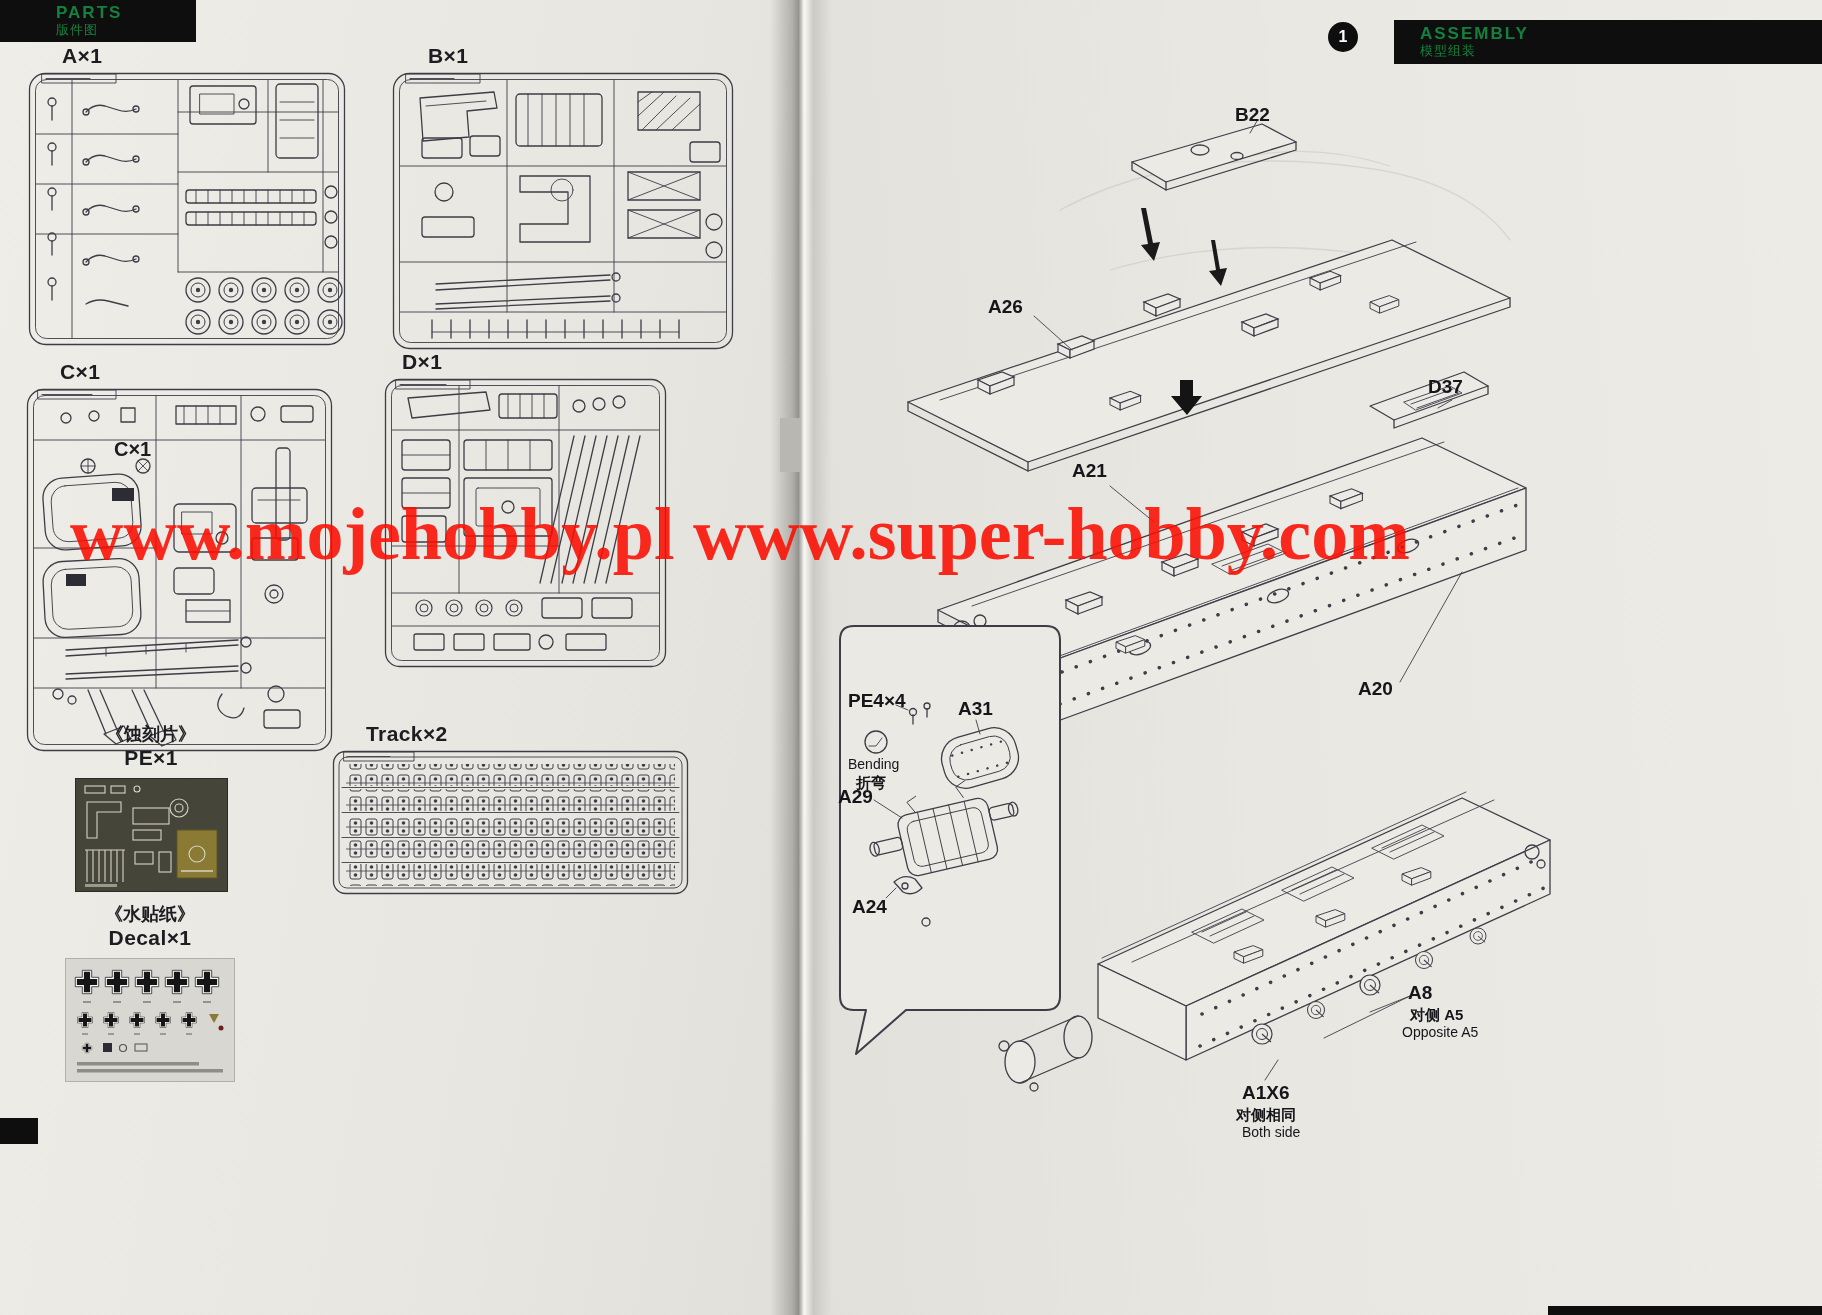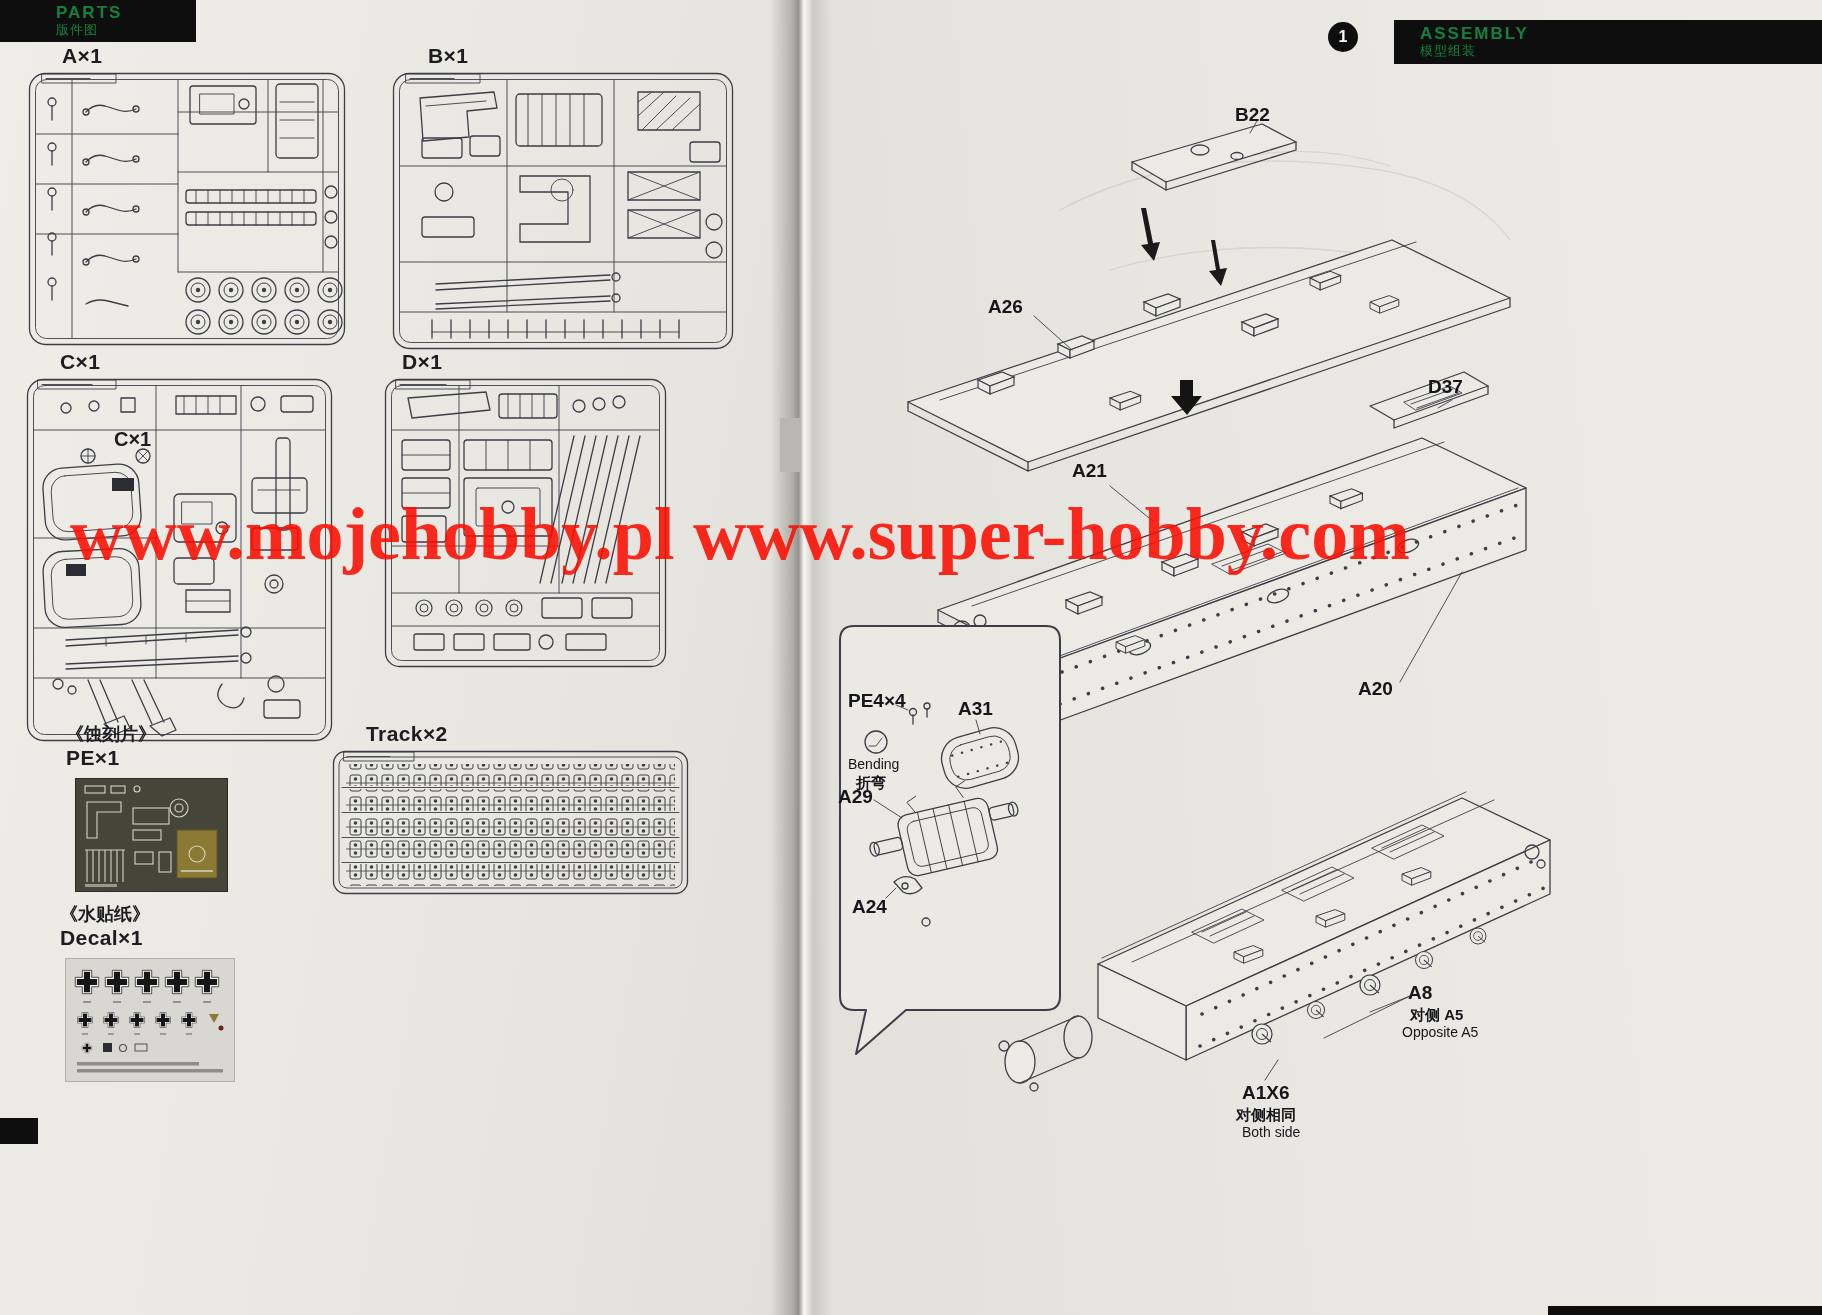--- a/index.html
+++ b/index.html
@@ -14,21 +14,21 @@
   svg{display:block}
   .ln{stroke:#3d3d47;fill:none;stroke-width:1.3px;stroke-linecap:round;stroke-linejoin:round}
   .th{stroke-width:0.9px}
   .bold{stroke-width:2px}
   .fillp{fill:#eceae5}
   .fillp2{fill:#ebe9e4}
   .dots{stroke:#3d3d47;stroke-width:3.5px;stroke-linecap:round;stroke-dasharray:0.1 15;fill:none}
   .dots.sm{stroke-width:2.4px;stroke-dasharray:0.1 10}
   .sprue{position:absolute}
   .sprue-label{font-size:21px;color:#1c1c21;font-weight:600;letter-spacing:.4px;margin-bottom:4px}
-  .center{}
+  .center{text-align:center}
   .cn-label{font-size:18px;color:#1c1c21;font-weight:600}
   .alabel{position:absolute;font-size:19px;font-weight:600;color:#15151a;z-index:3;white-space:nowrap}
   .alabel.cn{font-size:15px;font-weight:700}
   .alabel.small{font-size:14px;font-weight:400}
   .black-tab{position:absolute;background:#0e0e0e;color:#15803d;z-index:7}
   .tab-parts{left:0;top:0;width:196px;height:42px;padding:3px 0 0 56px;box-sizing:border-box}
   .tab-assembly{left:584px;top:20px;width:428px;height:44px;padding:4px 0 16px 26px;box-sizing:border-box}
   .bt-title{font-size:17px;font-weight:700;letter-spacing:2px;line-height:19px}
   .bt-sub{font-size:13px;line-height:15px;letter-spacing:1px}
   .step-circle{position:absolute;left:518px;top:22px;width:30px;height:30px;border-radius:50%;background:#0e0e0e;color:#fff;
@@ -204,21 +204,21 @@
           <path d="M44 232 L218 224 M44 237 L218 229"></path>
             <circle cx="224" cy="226" r="4"></circle>
         </g>
         <g class="ln">
           <path d="M40 248 v18 M59 248 v18 M78 248 v18 M97 248 v18 M116 248 v18 M135 248 v18 M154 248 v18 M173 248 v18 M192 248 v18 M211 248 v18 M230 248 v18 M249 248 v18 M268 248 v18 M287 248 v18"></path>
           <path class="th" d="M40 260 h247"></path>
         </g>
       </svg>
     </div>
 
-    <div class="sprue" style="left:26px;top:350px">
+    <div class="sprue" style="left:26px;top:360px">
       <div class="sprue-label" style="margin-left:34px">C×1</div>
       <svg width="307" height="364" viewBox="0 0 307 364">
         <rect class="ln" x="1.5" y="1.5" width="304" height="361" rx="16"></rect>
         <rect class="ln th" x="7.5" y="7.5" width="292" height="349" rx="11"></rect>
         <rect class="ln th" x="12" y="2" width="78" height="9"></rect>
         <line class="ln th" x1="16" y1="6.5" x2="66" y2="6.5"></line>
         <g class="ln th">
           <line x1="130" y1="8" x2="130" y2="300"></line>
           <line x1="215" y1="8" x2="215" y2="300"></line>
           <line x1="8" y1="52" x2="299" y2="52"></line>

